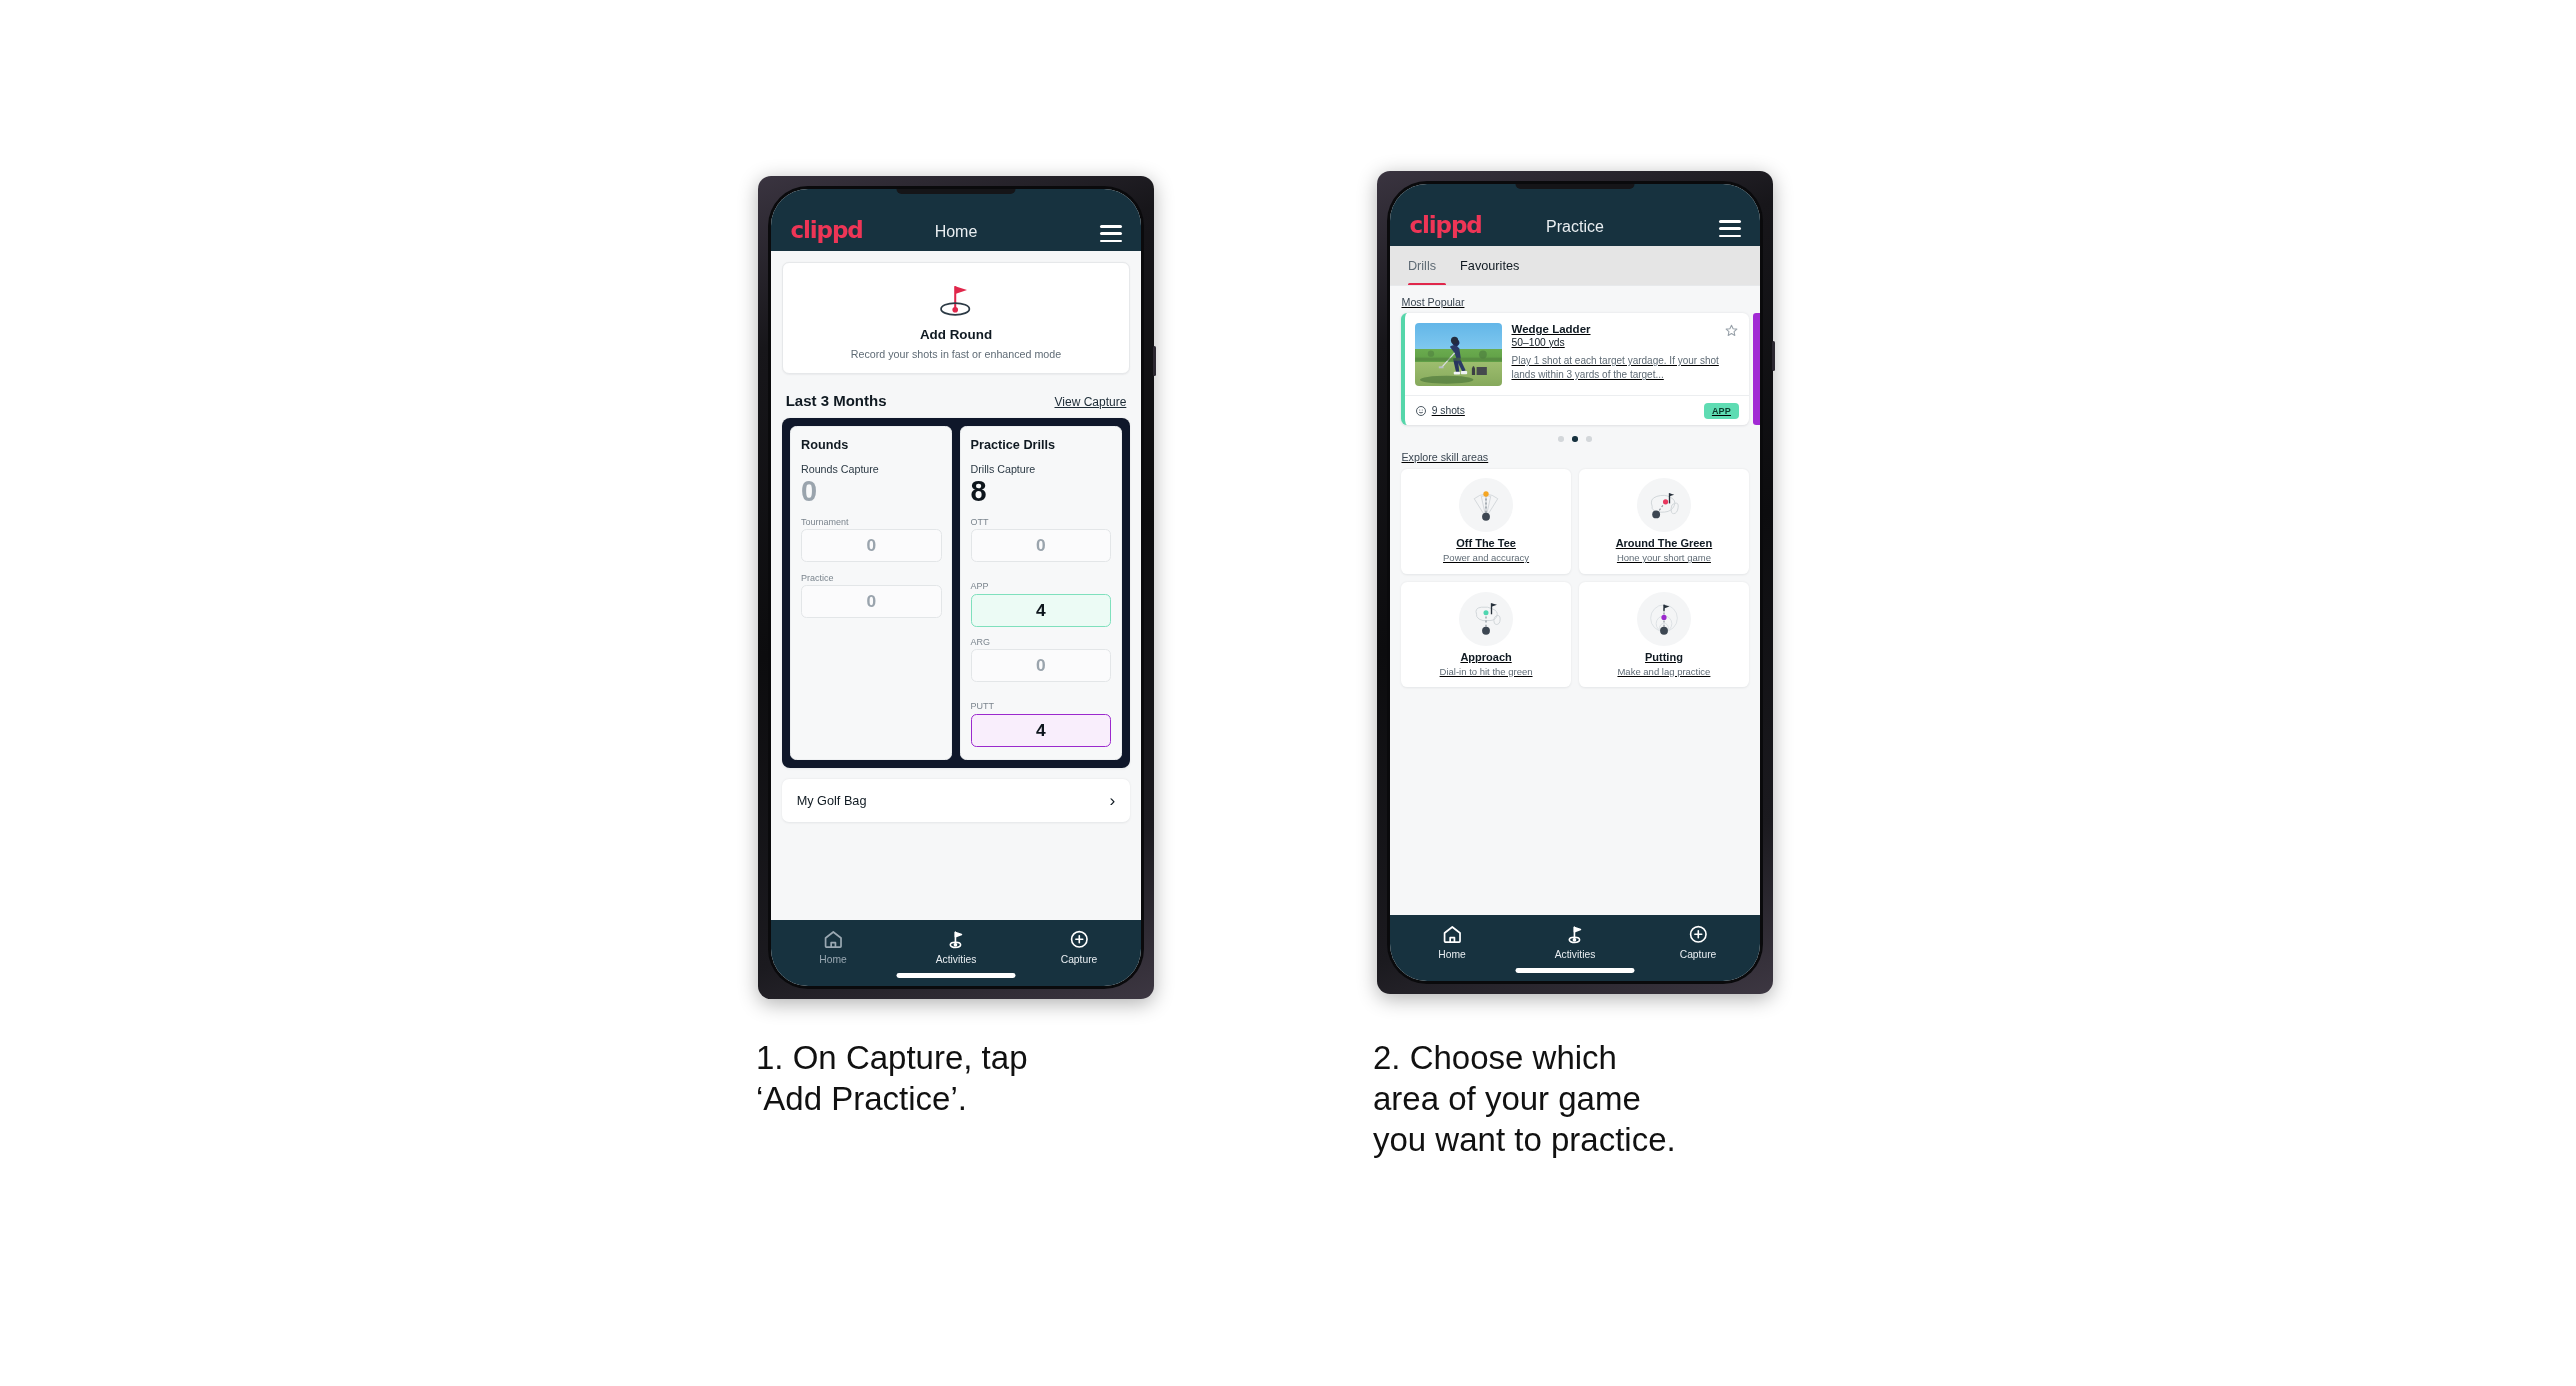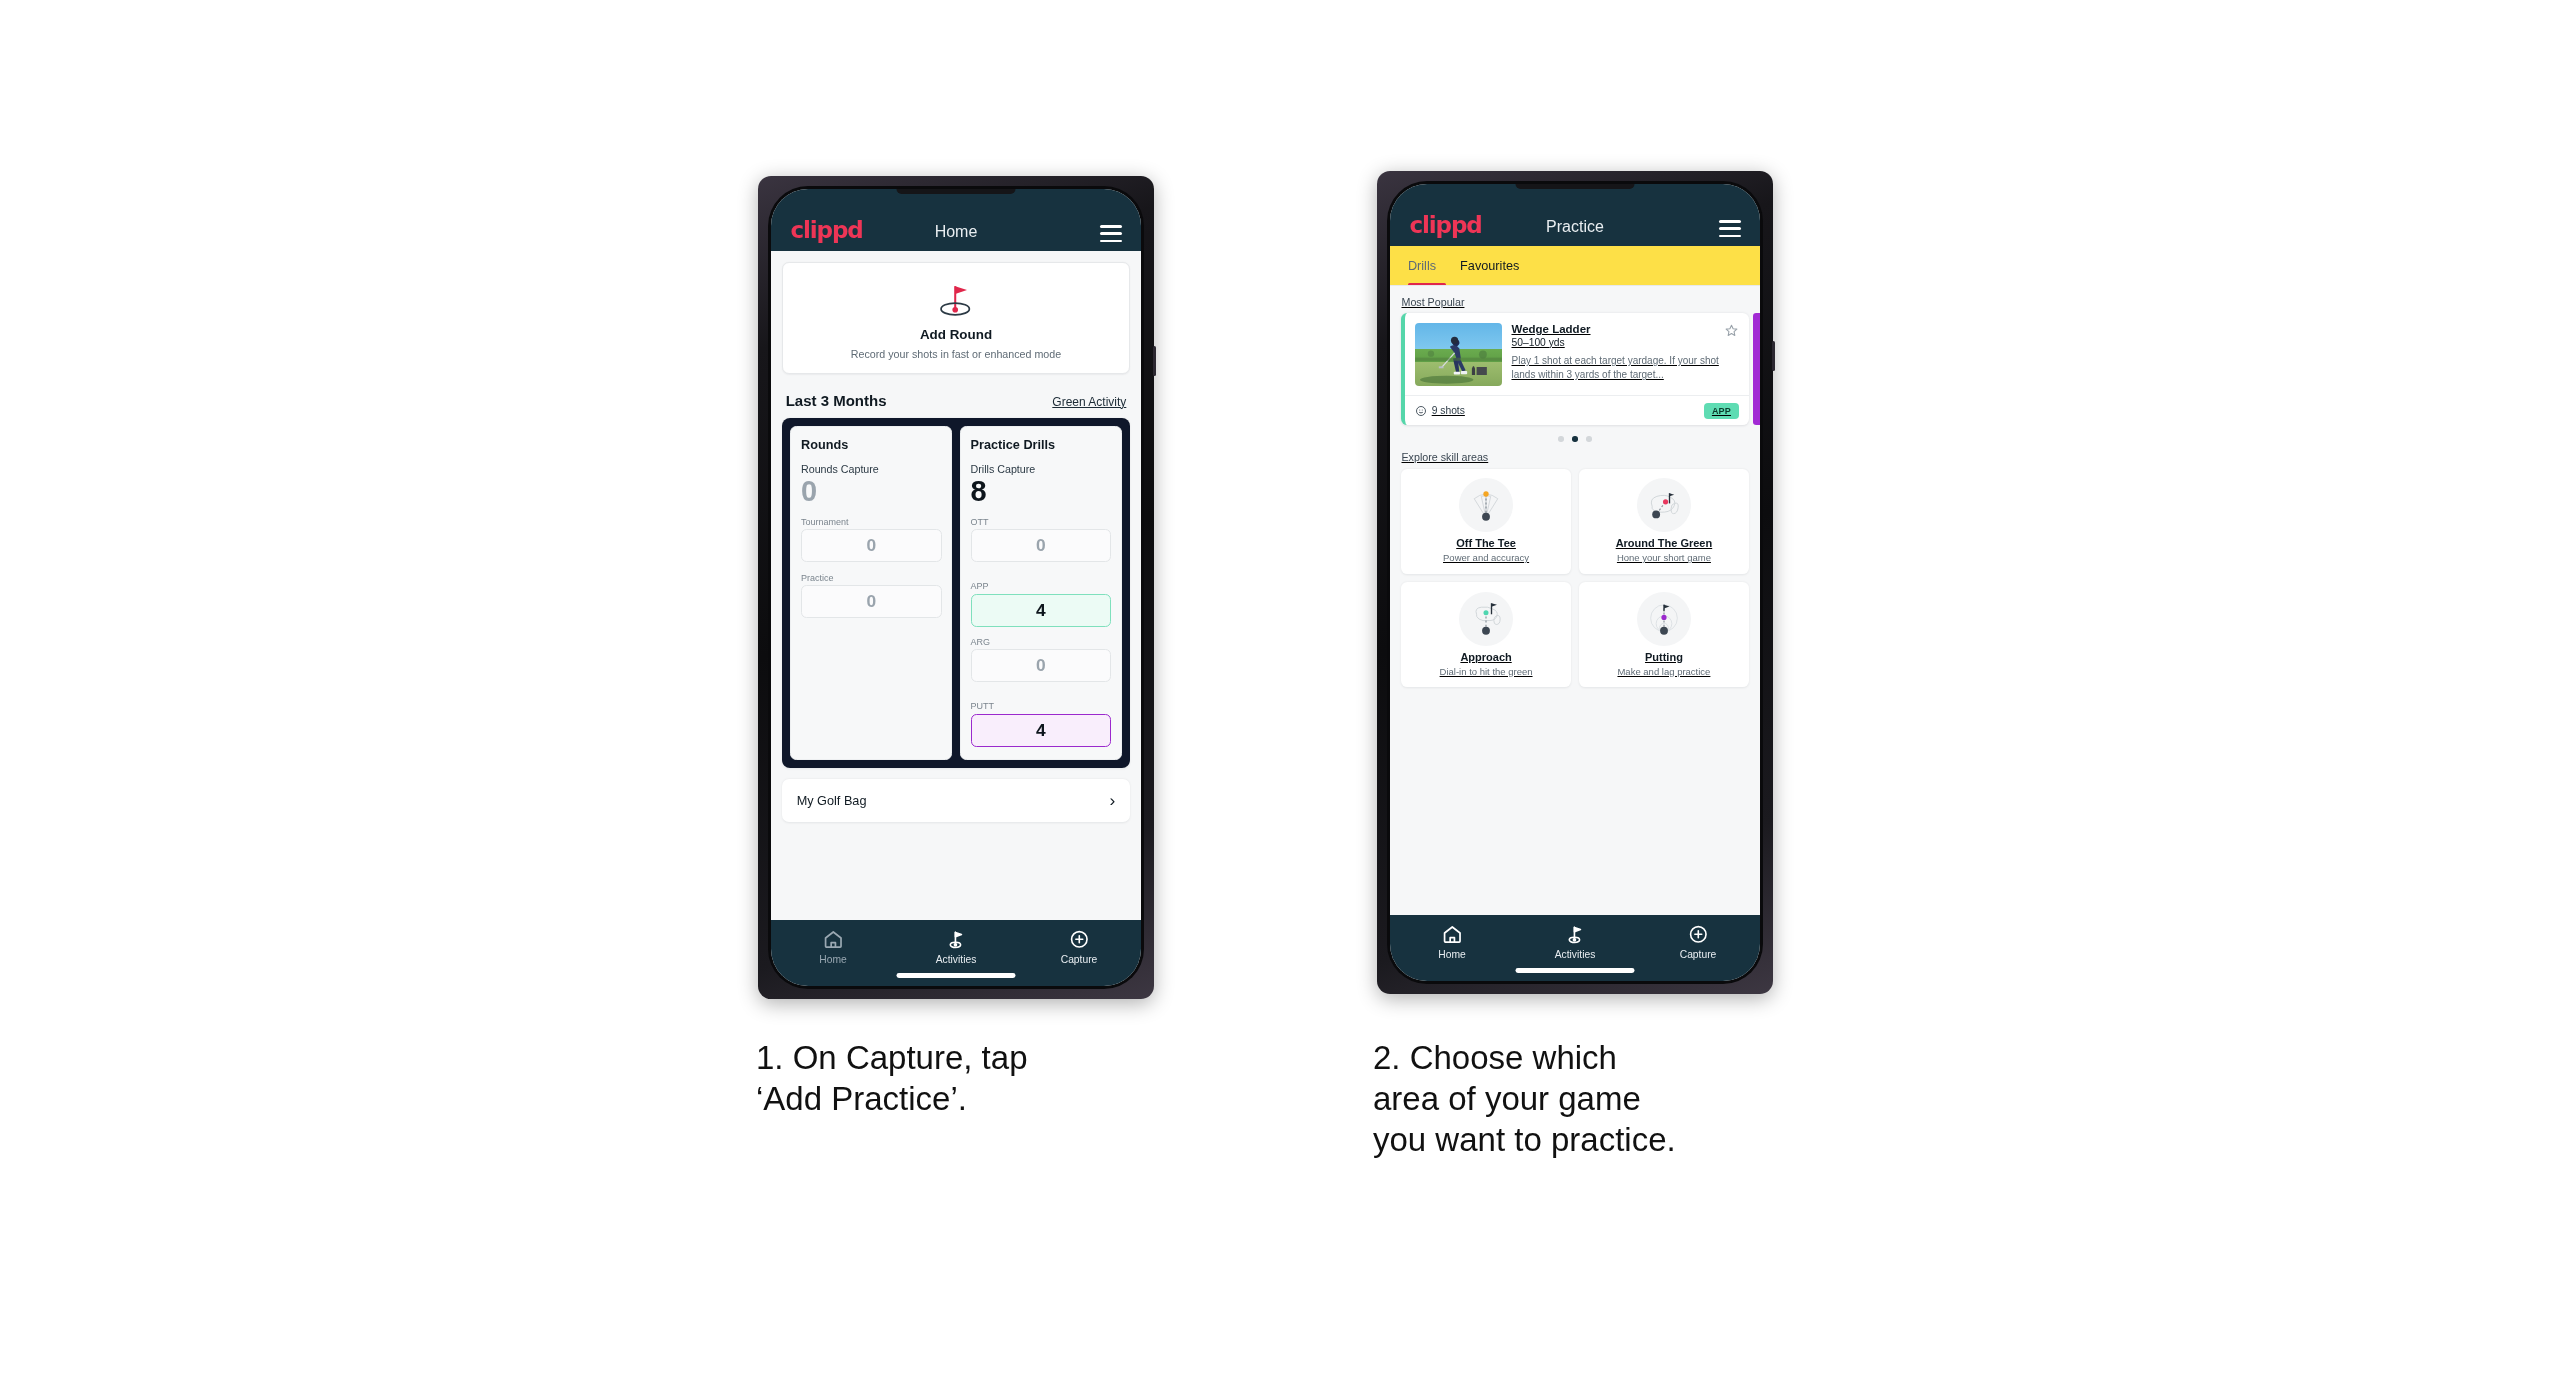--- a/index.html
+++ b/index.html
@@ -192,21 +192,21 @@
   .nav-item.dim svg { stroke: #9aa8b2; }
   .home-indicator {
     position: absolute;
     bottom: 8px; left: 50%; transform: translateX(-50%);
     width: 119px; height: 4.7px; border-radius: 2.4px; background: #ffffff;
   }
 
   
   .tabs {
     flex: 0 0 40px;
-    background: #fde047;
+    background: #e5e5e5;
     display: flex;
     align-items: flex-end;
     gap: 24px;
     padding: 0 17.4px;
     border-bottom: 0.8px solid #e7e9eb;
     position: relative;
   }
   .tab { font-size: 12.7px; color: #5f6b75; cursor: pointer; height: 100%; display:flex; align-items:center; }
   .tab.active { color: #101a22; }
   .tab-underline {
@@ -317,21 +317,21 @@
                 </svg>
               </div>
               <div class="action-title">Add Round</div>
               <div class="action-sub">Record your shots in fast or enhanced mode</div>
             </div>
 
           </div>
 
           <div class="sec-head">
             <div class="sec-title">Last 3 Months</div>
-            <div class="sec-link">Green Activity</div>
+            <div class="sec-link">View Capture</div>
           </div>
 
           <div class="stats-panel">
 
             <div class="stat-col">
               <h4>Rounds</h4>
               <div class="stat-caption">Rounds Capture</div>
               <div class="stat-big zero">0</div>
 
               <div class="mini-label">Tournament</div>

